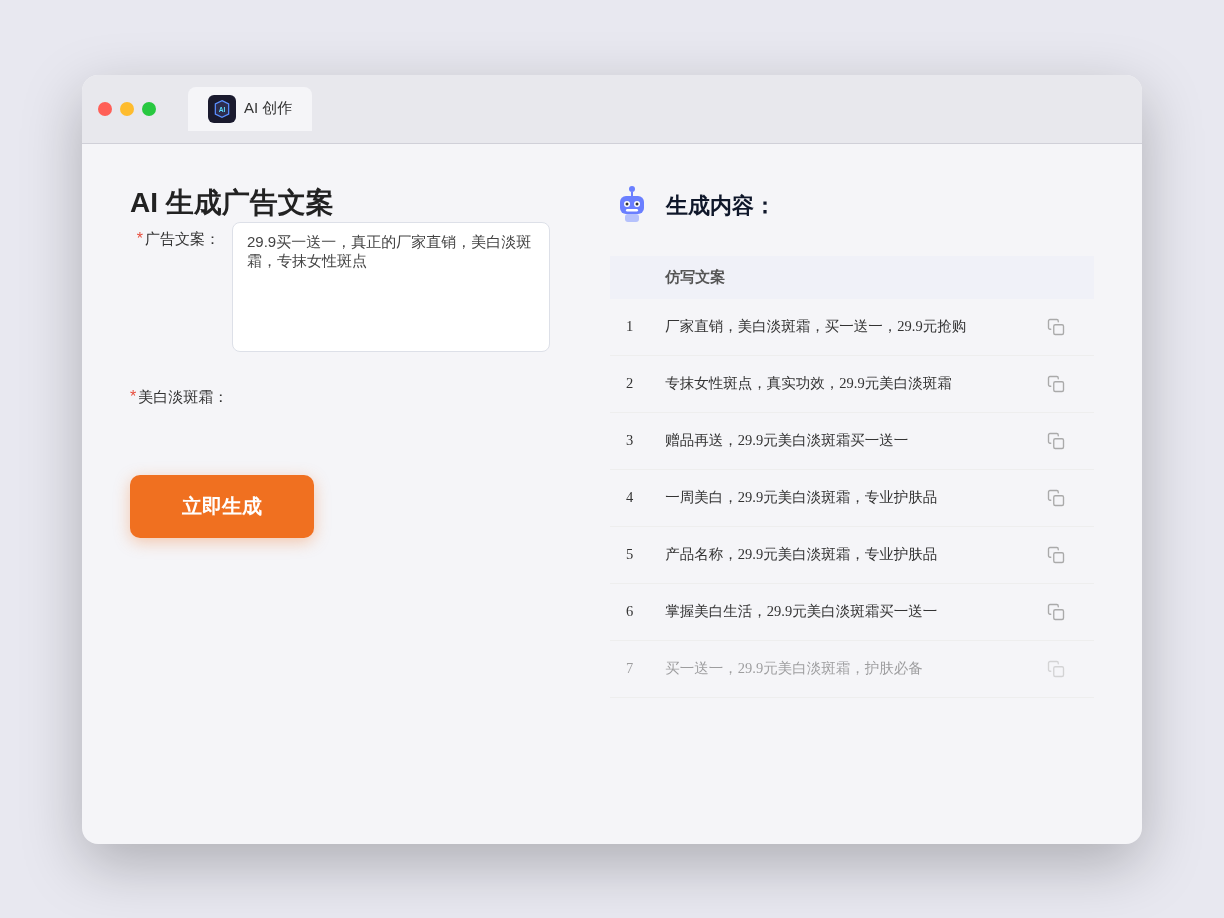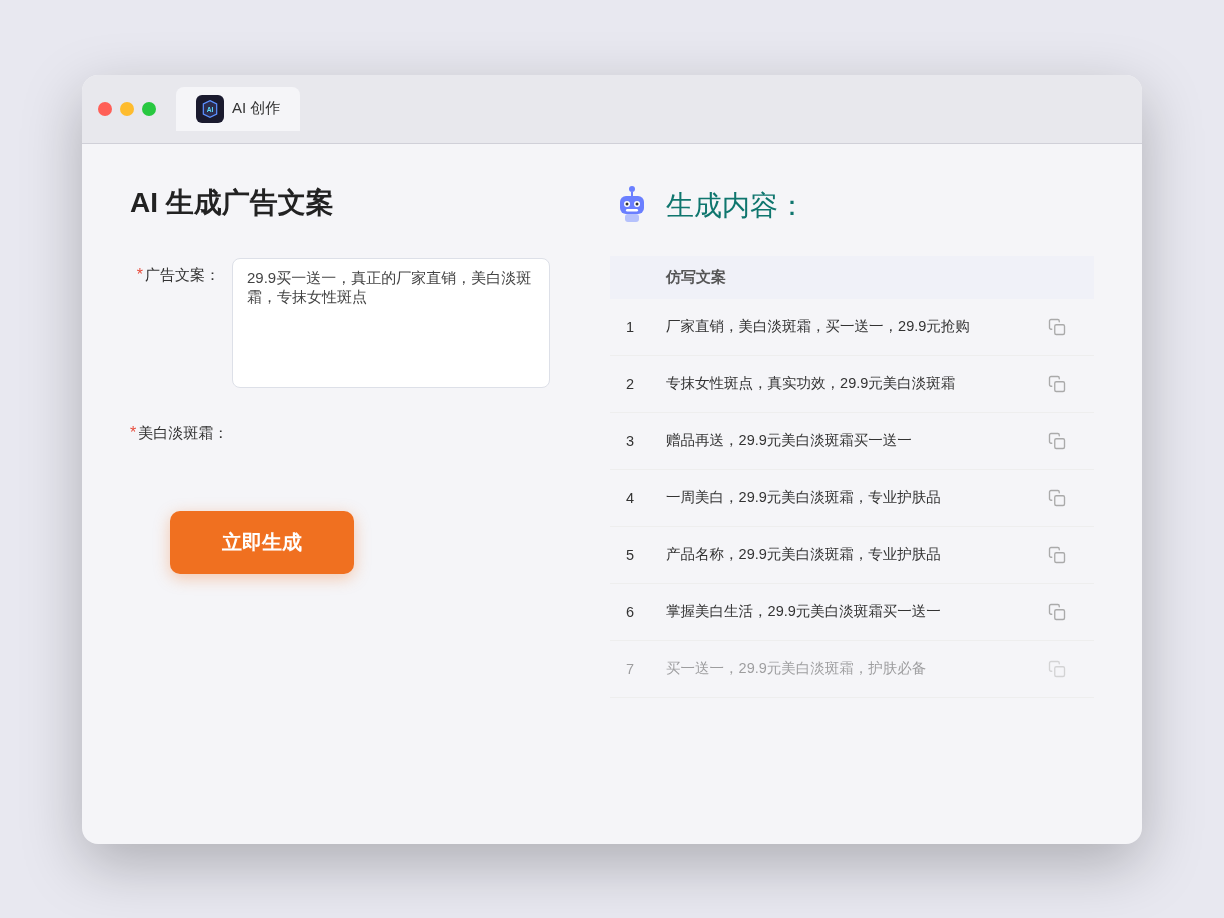--- a/index.html
+++ b/index.html
@@ -19,21 +19,21 @@
       border-radius: 16px;
       box-shadow: 0 20px 60px rgba(0,0,0,0.25);
       overflow: hidden;
     }
 
     .title-bar {
       background: #e8e8ed;
       padding: 12px 16px;
       display: flex;
       align-items: center;
-      gap: 4px;
+      gap: 16px;
       border-bottom: 1px solid #d0d0d8;
     }
 
     .traffic-lights {
       display: flex;
       gap: 8px;
     }
 
     .traffic-light {
       width: 14px;
@@ -82,21 +82,20 @@
 
     
     .left-panel {
       flex: 0 0 420px;
     }
 
     .page-title {
       font-size: 28px;
       font-weight: 700;
       color: #222;
-      margin-bottom: 36px;
     }
 
     .form-group {
       display: flex;
       align-items: flex-start;
       margin-bottom: 28px;
       gap: 12px;
     }
 
     .form-label {
@@ -137,49 +136,49 @@
       background: #f07020;
       color: #fff;
       border: none;
       border-radius: 10px;
       padding: 18px 52px;
       font-size: 20px;
       font-weight: 600;
       cursor: pointer;
       font-family: inherit;
       box-shadow: 0 4px 16px rgba(240,112,32,0.35);
-      margin-left: 40px;
     }
 
     
     .right-panel {
       flex: 1;
     }
 
     .right-header {
       display: flex;
       align-items: center;
       gap: 12px;
       margin-bottom: 28px;
     }
 
     .robot-icon {
       width: 44px;
       height: 44px;
     }
 
     .right-title {
-      font-size: 28px;
-      font-weight: 400;
-      color: #0f766e;
+      font-size: 22px;
+      font-weight: 700;
+      color: #0f172a;
     }
 
     .results-table {
       width: 100%;
       border-collapse: collapse;
+      font-family: Liberation Serif, serif;
     }
 
     .results-table thead tr {
       background: #f0f1f8;
     }
 
     .results-table th {
       padding: 12px 16px;
       font-size: 15px;
       color: #555;

